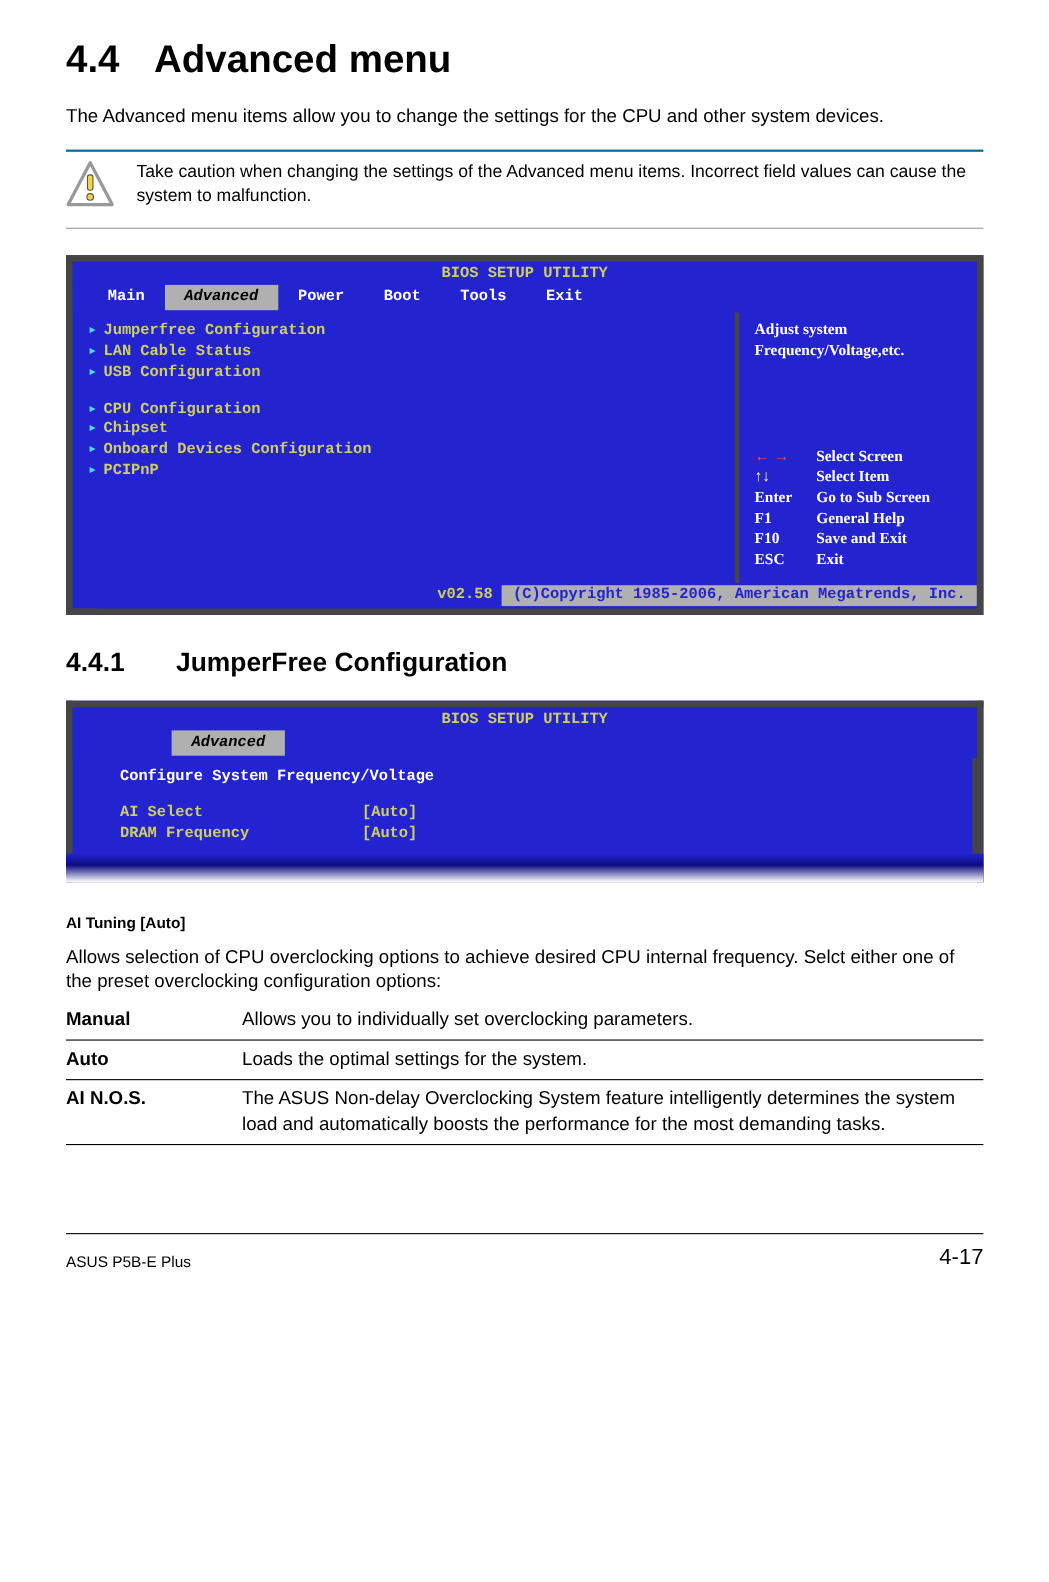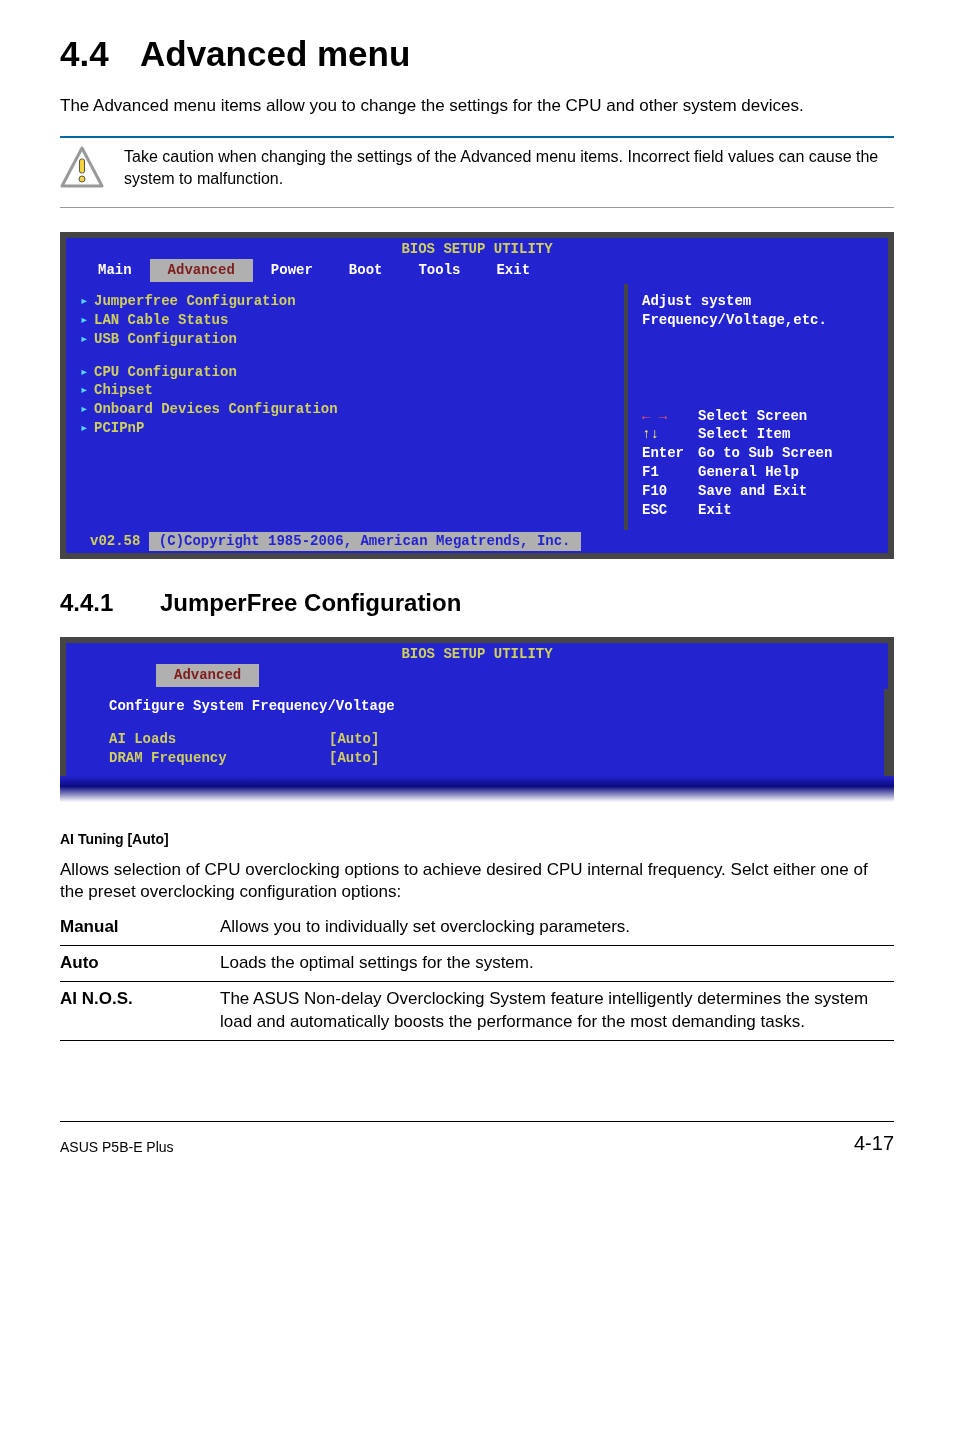--- a/index.html
+++ b/index.html
@@ -18,25 +18,25 @@
   p.lead { margin-bottom: 18px; }
 
   .warn-row { display:flex; align-items:flex-start; gap:20px; border-top:2px solid #0369a1; border-bottom:1px solid #999; padding:8px 0 10px 0; margin-bottom:24px;}
   .warn-icon { width:44px; flex:0 0 44px; }
   .warn-text { flex:1; font-size:16px; }
 
   .bios-box { border:6px solid #454545; background:#2323d0; color:#fff; font-family:"Courier New",monospace; font-size:14px; font-weight:bold; margin-bottom:28px; }
   .bios-top-title { text-align:center; background:#2323d0; color:#cfcf5f; padding:2px 0 0 0; }
   .bios-tabs { display:flex; background:#2323d0; padding:0 14px 2px 14px; }
   .bios-tab { padding:2px 18px; color:#fff; }
-  .bios-tab.sel { background:#b0b0b0; color:#7f1d1d; }
+  .bios-tab.sel { background:#b0b0b0; color:#000000;font-style:italic; }
   .bios-body { display:flex; min-height:246px; }
   .bios-left { flex:1; border-right:4px solid #454545; padding:8px 14px; color:#cfcf5f; }
-  .bios-right { width:260px; padding:8px 14px; color:#fff; position:relative; }
-  .bios-footer { background:#2323d0; text-align:left; padding:2px 0; color:#cfcf5f;margin-left:24px; }
+  .bios-right { width:216px; padding:8px 14px; color:#fff; position:relative;font-family:Liberation Serif, serif; }
+  .bios-footer { background:#2323d0; text-align:right; padding:2px 0; color:#cfcf5f;margin-left:24px; }
   .bios-footer .copy { background:#b0b0b0; color:#2323d0; display:inline-block; padding:0 10px; }
   .bios-arrow { color:#54d8ff; display:inline-block; width:14px; }
   .bios-help-lower { position:absolute; bottom:10px; left:14px; right:14px; }
   .bios-help-lower div { white-space:nowrap; }
   .bios-key { display:inline-block; width:56px; }
   .bios-key.arrows { color:#ff5555; letter-spacing:0;}
   .bios-key.ud { color:#ffff55; }
 
   h2.sub { font-size:24px; font-weight:bold; margin-bottom:18px; }
   h2.sub .num { display:inline-block; width:100px; }
@@ -129,21 +129,21 @@
 <div class="bios-box2">
   <div class="bios-top-title">BIOS SETUP UTILITY</div>
   <div class="bios-tabs" style="padding-left:90px;">
     <span class="bios-tab sel">Advanced</span>
   </div>
   <div class="body2">
     <div class="left2">
       <div style="color:#fff;">Configure System Frequency/Voltage</div>
       <div style="height:14px;"></div>
       <div class="cfg-row">
-        <span class="lab">AI Loads</span>
+        <span class="lab">AI Select</span>
         <span class="val">[Auto]</span>
       </div>
       <div class="cfg-row">
         <span class="lab">DRAM Frequency</span>
         <span class="val">[Auto]</span>
       </div>
     </div>
   </div>
   <div class="bottom-fade"></div>
 </div>

